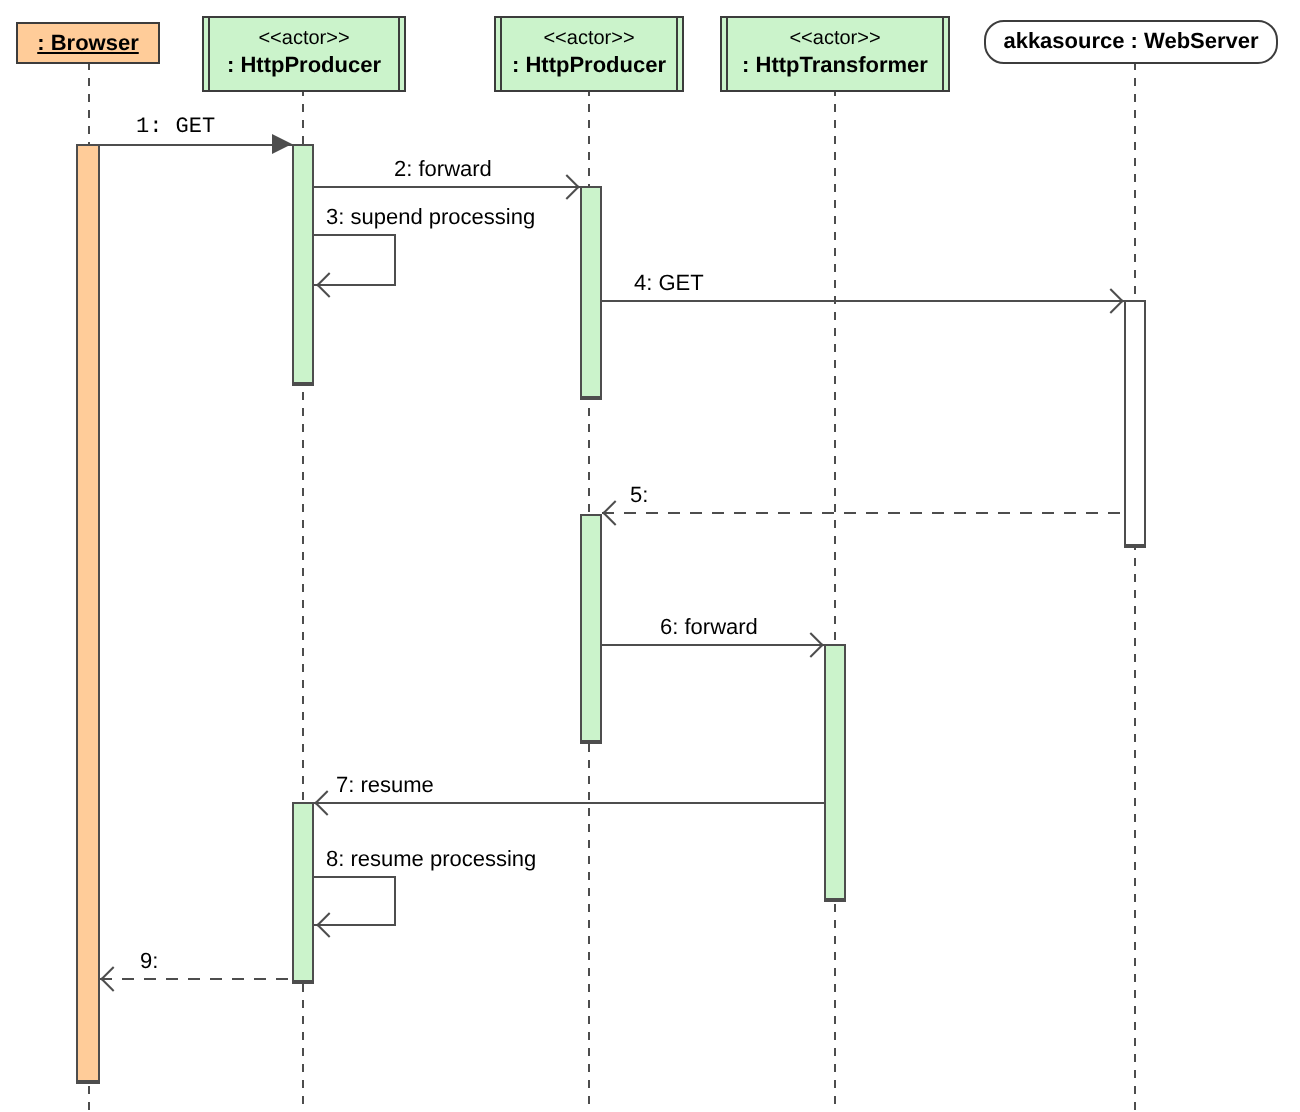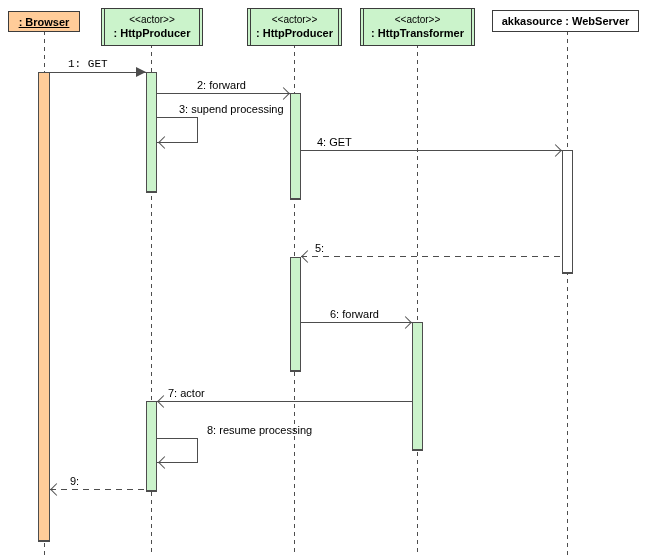--- a/index.html
+++ b/index.html
@@ -25,21 +25,21 @@
     box-sizing: border-box;
     border: 1px solid var(--box-border, #3c3c3c);
     display: flex;
     flex-direction: column;
     align-items: center;
     justify-content: center;
     text-align: center;
   }
   .objbox.orange { background: var(--orange-fill, #ffcc99); }
   .objbox.green  { background: var(--green-fill, #cbf3cb); }
-  .objbox.white  { background: var(--white-fill, #ffffff); }
+  .objbox.white  { background: var(--white-fill, #ffffff); border-radius: 10px; }
   
   .objbox.green::before, .objbox.green::after {
     content: "";
     position: absolute;
     top: 0; bottom: 0;
     width: 1px;
     background: var(--box-border, #3c3c3c);
   }
   .objbox.green::before { left: 2px; }
   .objbox.green::after  { right: 2px; }
@@ -141,39 +141,39 @@
   <div class="msg" style="left:50px; top:72px; width:96px;"></div>
   <span class="farr" style="left:136px; top:67px;"></span>
   <div class="mlabel" style="left:68px; top:58px;font-family:Liberation Mono, monospace;">1: GET</div>
 
   <div class="msg" style="left:157px; top:93px; width:133px;"></div>
   <span class="oarr r" style="left:279px; top:89px;"></span>
   <div class="mlabel" style="left:197px; top:79px;">2: forward</div>
 
   <div class="loop" style="left:157px; top:117px; width:41px; height:26px;"></div>
   <span class="oarr l" style="left:160px; top:138px;"></span>
-  <div class="mlabel" style="left:179px; top:103px;">3: supend processing</div>
+  <div class="mlabel" style="left:163px; top:103px;">3: supend processing</div>
 
   <div class="msg" style="left:301px; top:150px; width:261px;"></div>
   <span class="oarr r" style="left:551px; top:146px;"></span>
   <div class="mlabel" style="left:317px; top:136px;">4: GET</div>
 
   <div class="msg dashed" style="left:301px; top:256px; width:261px;"></div>
   <span class="oarr l" style="left:303px; top:252px;"></span>
   <div class="mlabel" style="left:315px; top:242px;">5:</div>
 
   <div class="msg" style="left:301px; top:322px; width:111px;"></div>
   <span class="oarr r" style="left:401px; top:318px;"></span>
   <div class="mlabel" style="left:330px; top:308px;">6: forward</div>
 
   <div class="msg" style="left:157px; top:401px; width:255px;"></div>
   <span class="oarr l" style="left:159px; top:397px;"></span>
-  <div class="mlabel" style="left:168px; top:387px;">7: actor</div>
+  <div class="mlabel" style="left:168px; top:387px;">7: resume</div>
 
   <div class="loop" style="left:157px; top:438px; width:41px; height:25px;"></div>
   <span class="oarr l" style="left:160px; top:458px;"></span>
-  <div class="mlabel" style="left:163px; top:424px;margin-left:44px;">8: resume processing</div>
+  <div class="mlabel" style="left:163px; top:424px;">8: resume processing</div>
 
   <div class="msg dashed" style="left:50px; top:489px; width:96px;"></div>
   <span class="oarr l" style="left:52px; top:485px;"></span>
   <div class="mlabel" style="left:70px; top:475px;">9:</div>
 
 </div>
 
 </body></html>

